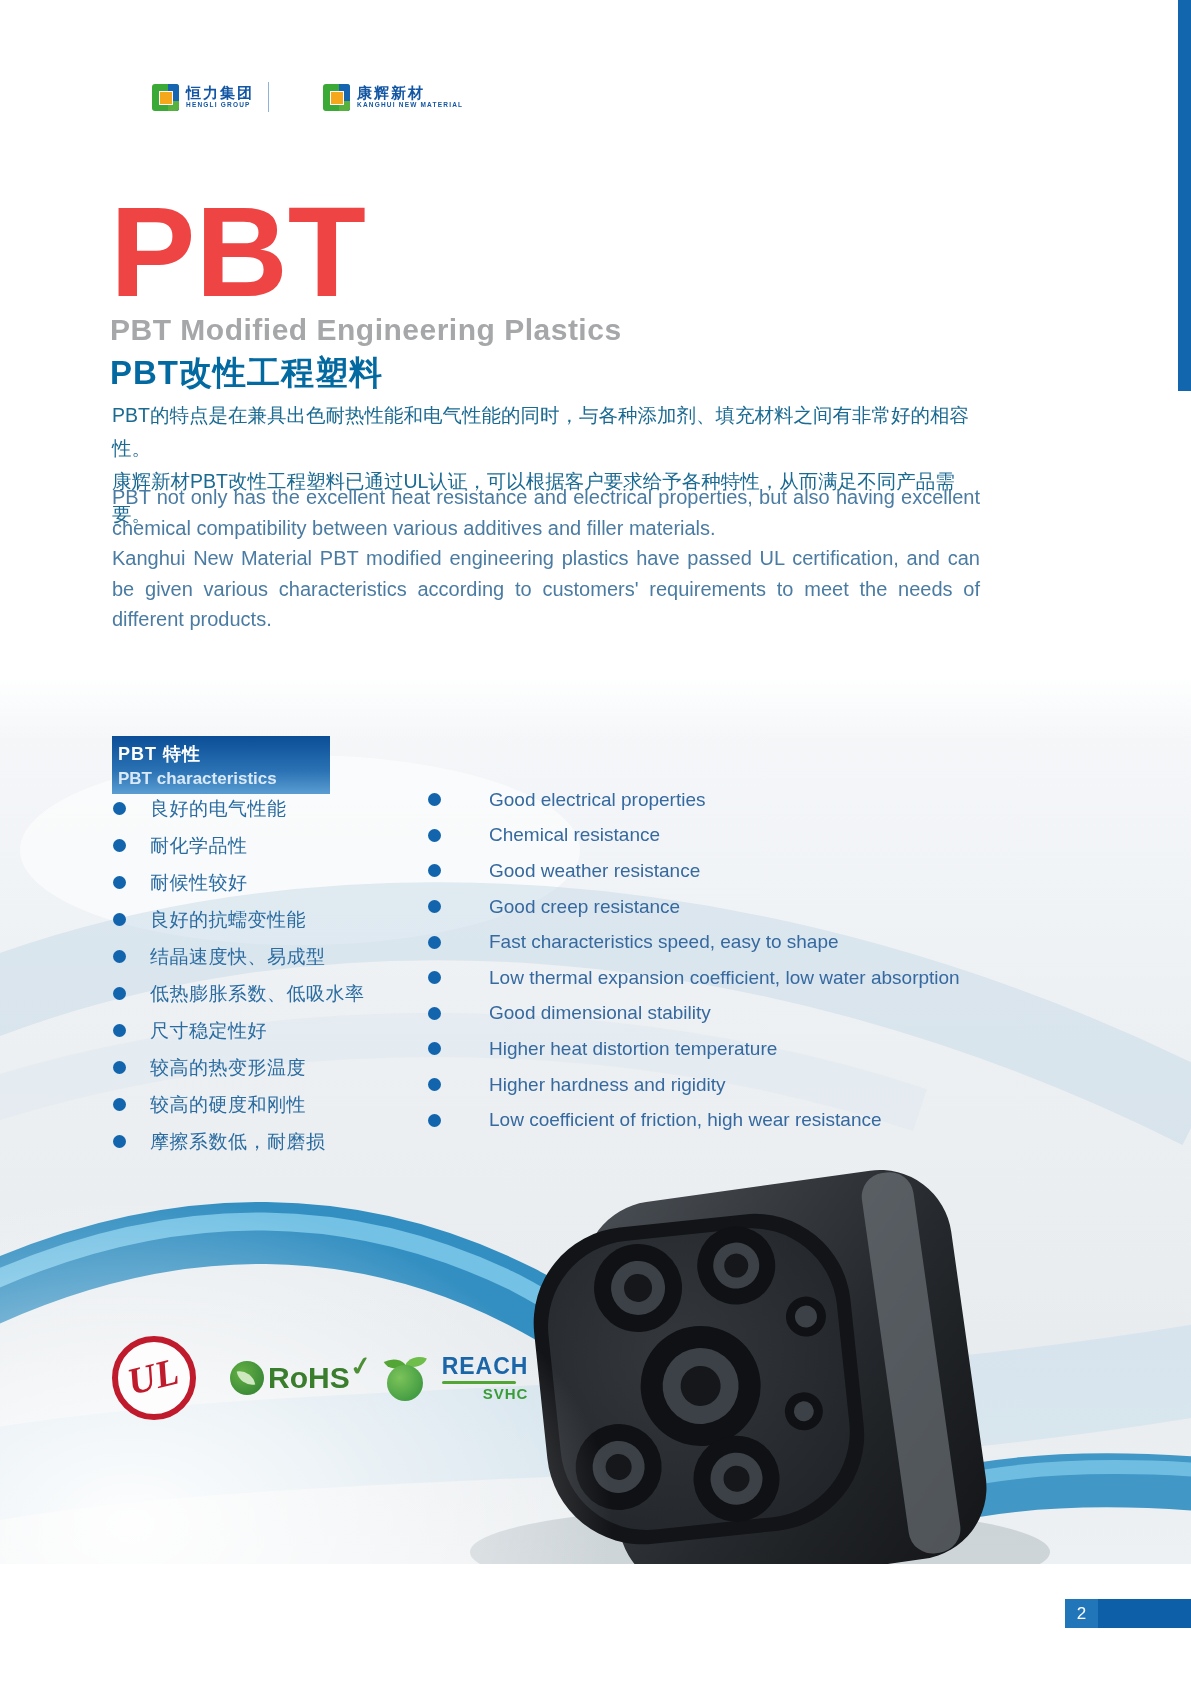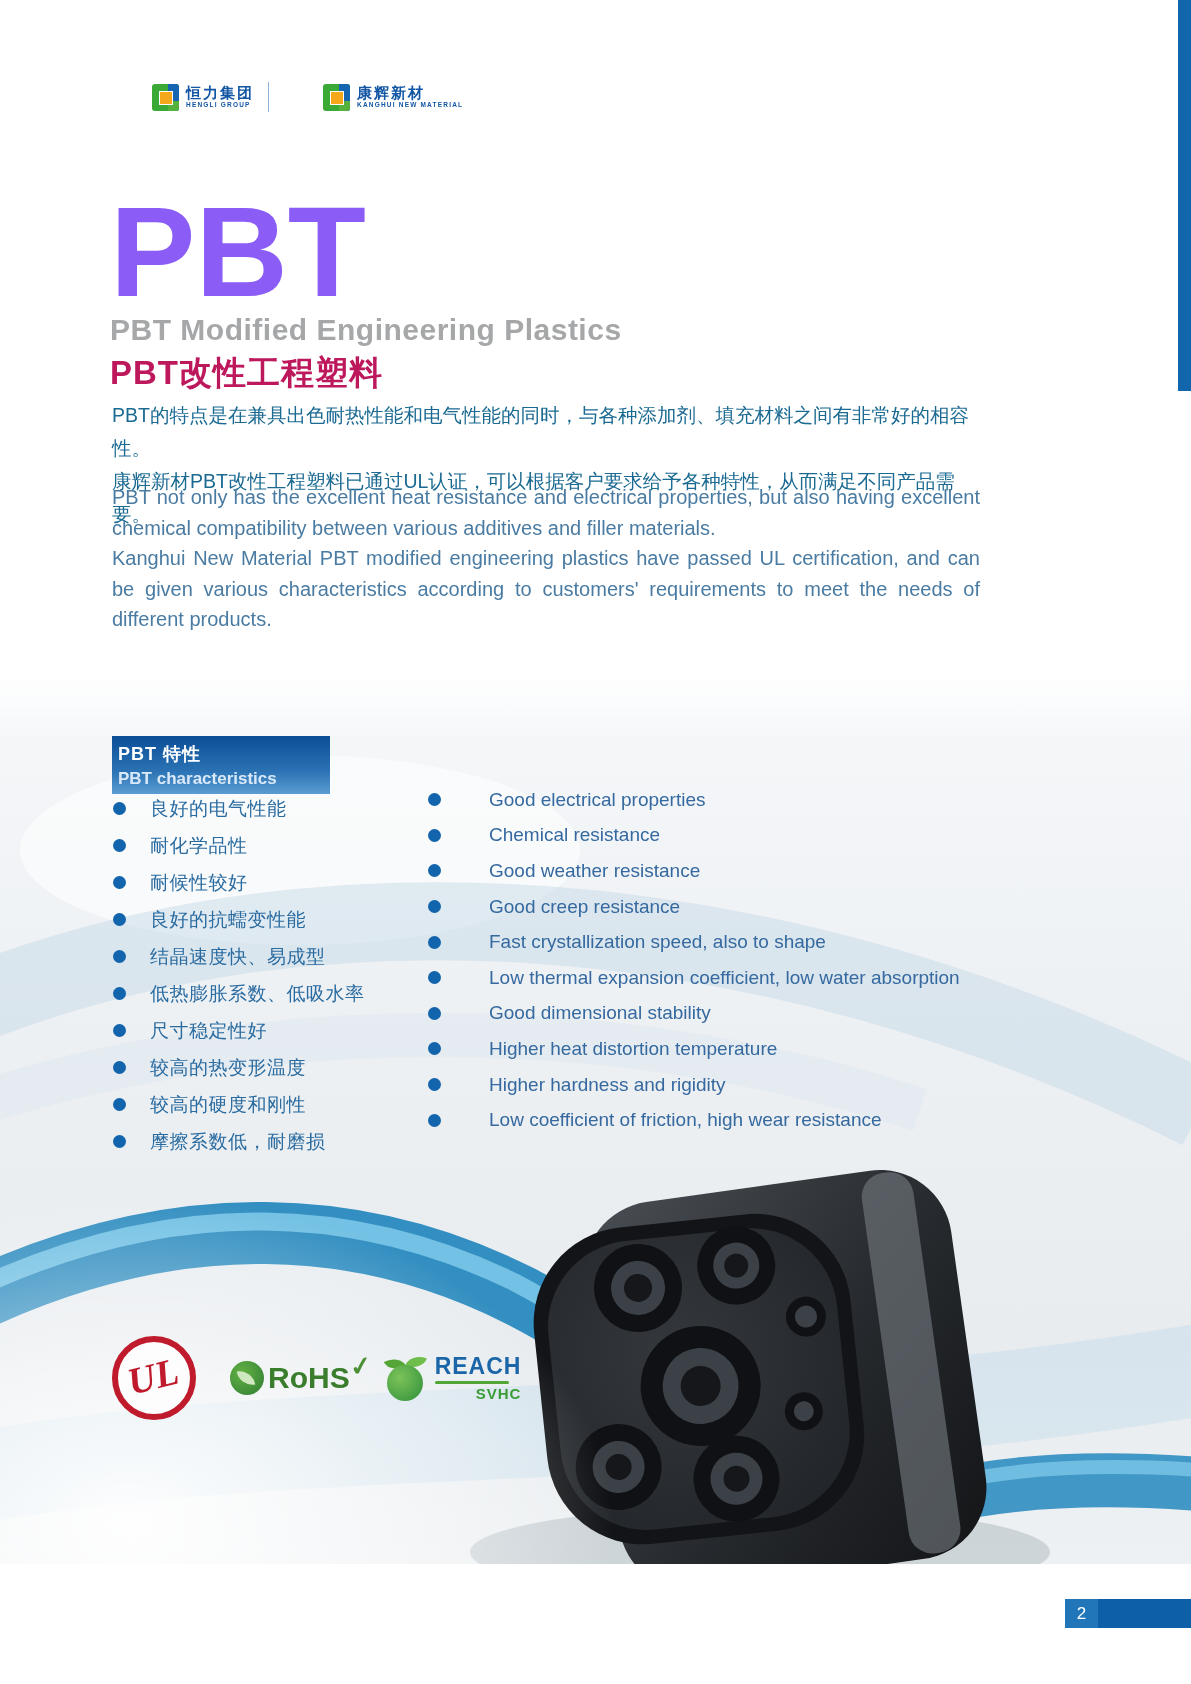--- a/index.html
+++ b/index.html
@@ -19,23 +19,23 @@
   .brand-mark .bm-blue{position:absolute;right:0;top:0;width:11px;height:27px;background:#1565b0;}
   .brand-mark .bm-green2{position:absolute;right:0;bottom:0;width:11px;height:10px;background:#57b13d;}
   .brand-mark .bm-orange{position:absolute;left:7px;top:7px;width:12px;height:12px;background:#f6a81c;border:1px solid #fff;}
   .brand-text{display:flex;flex-direction:column;line-height:1;}
   .brand-name{font-size:15px;font-weight:bold;color:#1356a4;letter-spacing:2px;}
   .brand-sub{font-size:6.5px;font-weight:bold;color:#1356a4;letter-spacing:1.2px;margin-top:2px;}
   .brand-divider{width:1px;height:30px;background:#8fb3d6;}
 
   
   .title-block{left:110px;top:196px;}
-  .title-main{font-size:128px;line-height:0.88;font-weight:bold;color:#8b5cf6;letter-spacing:0px;margin:0;}
+  .title-main{font-size:128px;line-height:0.88;font-weight:bold;color:#ef4444;letter-spacing:0px;margin:0;}
   .title-sub-en{font-size:30px;font-weight:bold;color:#a5a7a9;margin-top:4px;letter-spacing:0.5px;}
-  .title-sub-zh{font-size:33px;font-weight:bold;color:#be185d;margin-top:4px;letter-spacing:1px;}
+  .title-sub-zh{font-size:33px;font-weight:bold;color:#0369a1;margin-top:4px;letter-spacing:1px;}
 
   
   .intro-zh{left:112px;top:399px;width:860px;font-size:19.5px;line-height:33px;color:#1b6a92;}
   .intro-en{left:112px;top:482px;width:868px;font-size:20px;line-height:30.5px;color:#4a7ba2;text-align:justify;}
   .intro-en p{margin:0;}
 
   
   .photo-section{left:0;top:680px;width:1191px;height:884px;
     background:linear-gradient(180deg,#f6f8fa 0%,#eef1f4 35%,#e8ecef 75%,#eef1f3 100%);}
   .photo-section svg{position:absolute;left:0;top:0;}
@@ -65,21 +65,21 @@
   
   .cert-row{left:112px;top:1336px;display:flex;align-items:center;gap:34px;z-index:6;}
   .ul-badge{width:72px;height:72px;border:6px solid #bf1b2c;border-radius:50%;background:#fdfdfd;position:relative;flex:0 0 auto;}
   .ul-text{position:absolute;left:50%;top:50%;transform:translate(-52%,-54%) rotate(-14deg);
     font-family:"Liberation Serif", serif;font-style:italic;font-weight:bold;font-size:38px;color:#bf1b2c;}
   .rohs{display:flex;align-items:center;position:relative;}
   .rohs-leaf{width:34px;height:34px;border-radius:50%;background:radial-gradient(circle at 35% 35%,#63b044,#2e7d32);position:relative;margin-right:4px;}
   .rohs-leaf:after{content:"";position:absolute;left:8px;top:9px;width:16px;height:16px;background:#cfe8c0;border-radius:0 100% 0 100%;transform:rotate(-10deg);}
   .rohs-label{font-size:30px;font-weight:bold;color:#3a7d2c;letter-spacing:0px;}
   .rohs-check{position:absolute;right:-22px;top:-10px;font-size:26px;color:#4c8f35;font-weight:bold;transform:rotate(-8deg);}
-  .reach{display:flex;align-items:flex-end;gap:9px;}
+  .reach{display:flex;align-items:flex-end;gap:16px;}
   .reach-plant{width:42px;height:46px;position:relative;flex:0 0 auto;}
   .reach-plant .globe{position:absolute;left:3px;bottom:0;width:36px;height:36px;border-radius:50%;
     background:radial-gradient(circle at 35% 35%,#7cc35a,#2f8f3a);}
   .reach-plant .leaf1,.reach-plant .leaf2{position:absolute;width:18px;height:14px;background:#53a636;border-radius:0 100% 0 100%;}
   .reach-plant .leaf1{left:2px;top:2px;transform:rotate(-28deg);}
   .reach-plant .leaf2{right:1px;top:0;transform:scaleX(-1) rotate(-20deg);background:#6fbd4a;}
   .reach-textcol{display:flex;flex-direction:column;line-height:1;}
   .reach-label{font-size:23px;font-weight:bold;color:#1a66a8;letter-spacing:1px;}
   .reach-underline{width:74px;height:3px;background:#53a636;border-radius:3px;margin:3px 0 2px 0;}
   .reach-svhc{font-size:15px;font-weight:bold;color:#3a9c37;align-self:flex-end;letter-spacing:1px;}
@@ -259,21 +259,21 @@
     <li>
         <span class="dot"></span>
         <span class="char-text">Good weather resistance</span>
       </li>
     <li>
         <span class="dot"></span>
         <span class="char-text">Good creep resistance</span>
       </li>
     <li>
         <span class="dot"></span>
-        <span class="char-text">Fast crystallization speed, also to shape</span>
+        <span class="char-text">Fast characteristics speed, easy to shape</span>
       </li>
     <li>
         <span class="dot"></span>
         <span class="char-text">Low thermal expansion coefficient, low water absorption</span>
       </li>
     <li>
         <span class="dot"></span>
         <span class="char-text">Good dimensional stability</span>
       </li>
     <li>

